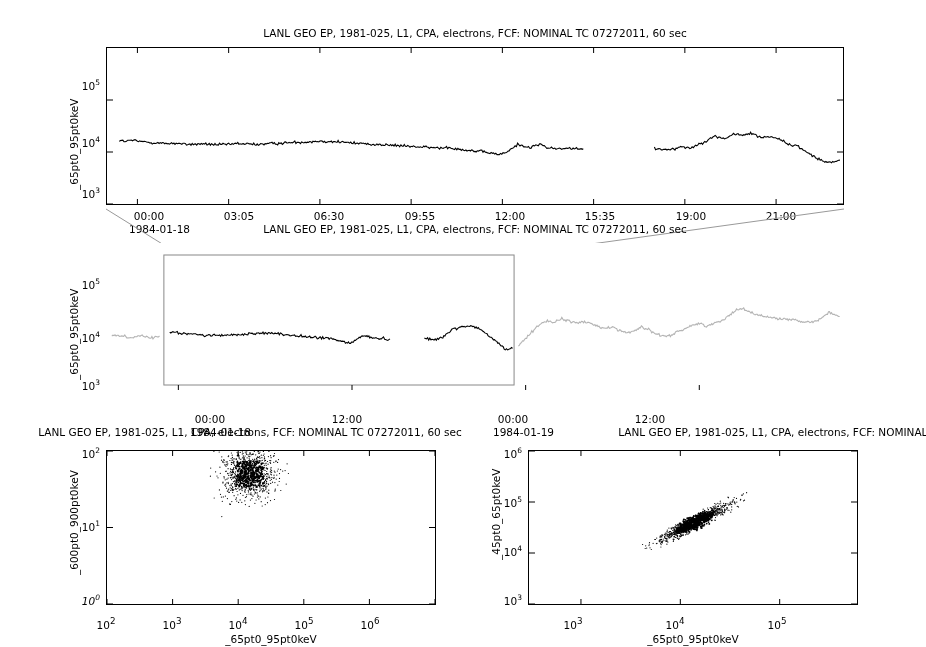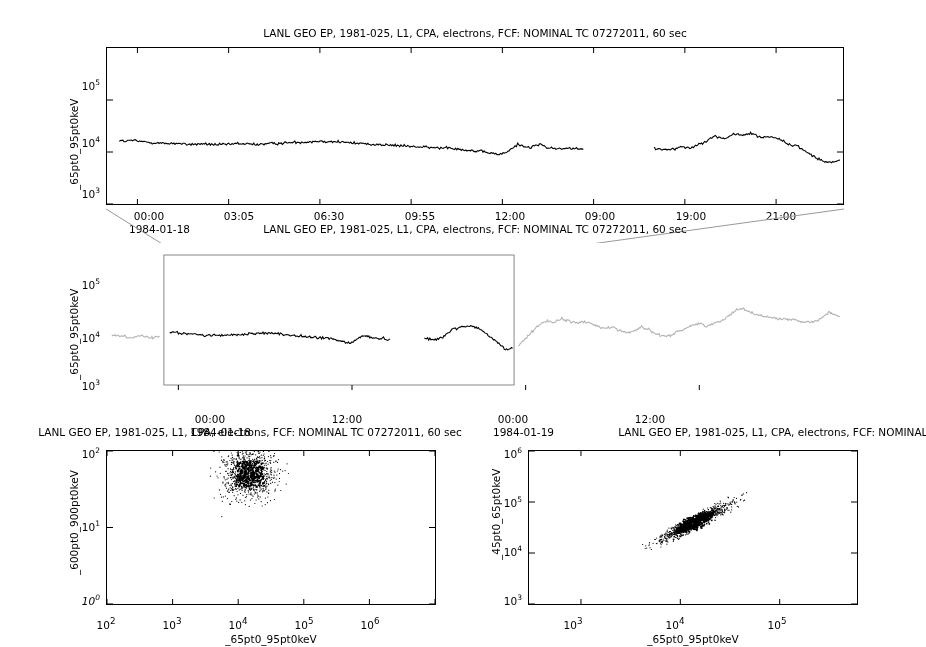--- a/index.html
+++ b/index.html
@@ -110,21 +110,21 @@
 
   <div class="ytick" style="left:58px; top:78px; width:42px;">10<sup>5</sup></div>
   <div class="ytick" style="left:58px; top:135px; width:42px;">10<sup>4</sup></div>
   <div class="ytick" style="left:58px; top:186px; width:42px;">10<sup>3</sup></div>
 
   <div class="xtick" style="left:119px; top:210px; width:60px;">00:00</div>
   <div class="xtick" style="left:209px; top:210px; width:60px;">03:05</div>
   <div class="xtick" style="left:299px; top:210px; width:60px;">06:30</div>
   <div class="xtick" style="left:390px; top:210px; width:60px;">09:55</div>
   <div class="xtick" style="left:480px; top:210px; width:60px;">12:00</div>
-  <div class="xtick" style="left:570px; top:210px; width:60px;">09:00</div>
+  <div class="xtick" style="left:570px; top:210px; width:60px;">15:35</div>
   <div class="xtick" style="left:661px; top:210px; width:60px;">19:00</div>
   <div class="xtick" style="left:751px; top:210px; width:60px;">21:00</div>
 
   <div class="date-label" style="left:129px; top:223px;">1984-01-18</div>
 </div>
 
 <svg class="zoom-connector" style="left:0px; top:205px; width:926px; height:55px;">
   <line x1="106" y1="4" x2="180" y2="50" stroke="#999" stroke-width="1"></line>
   <line x1="844" y1="4" x2="512" y2="50" stroke="#999" stroke-width="1"></line>
 </svg>

